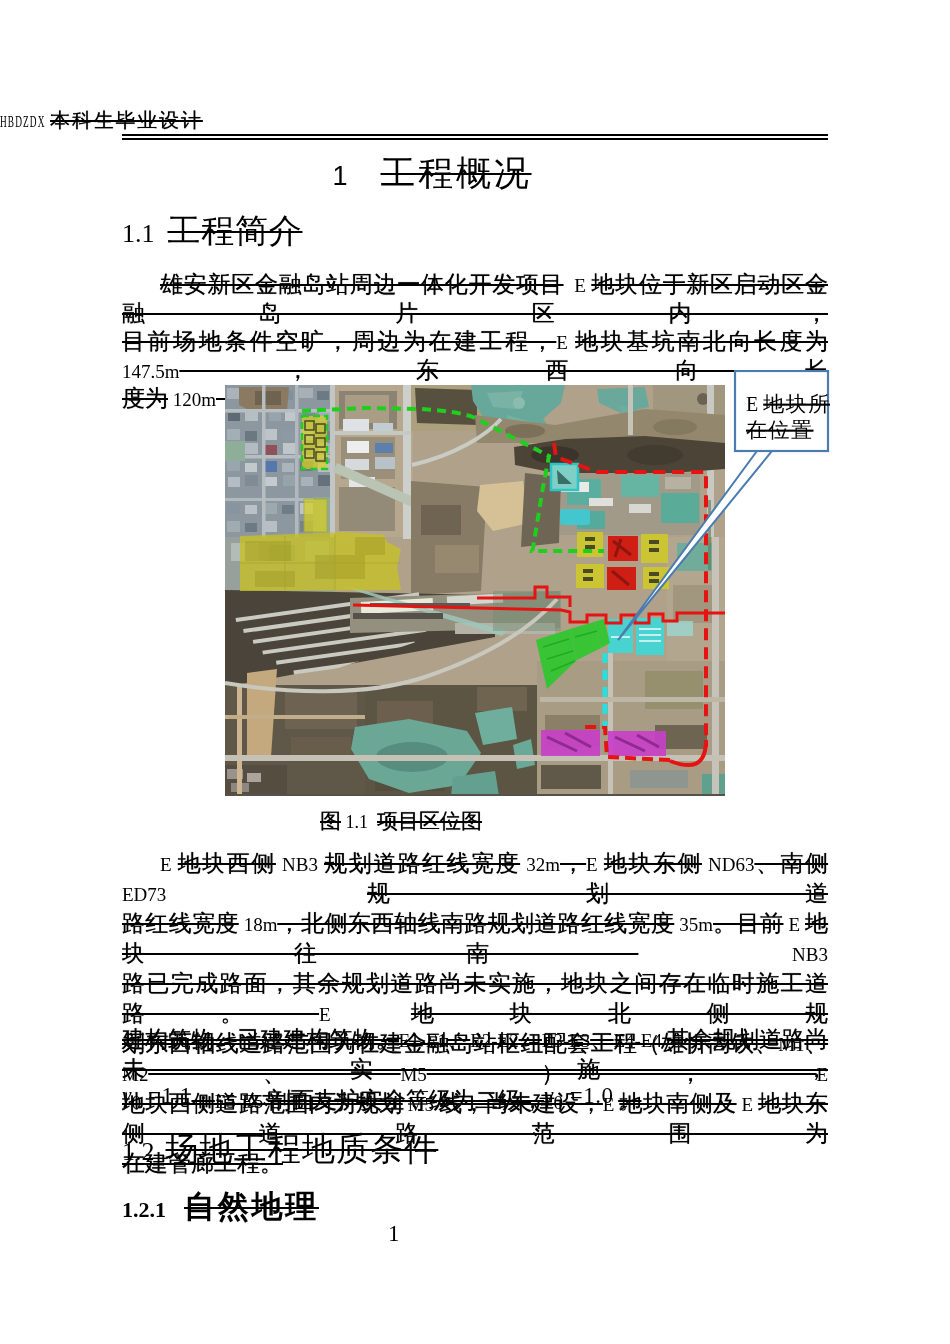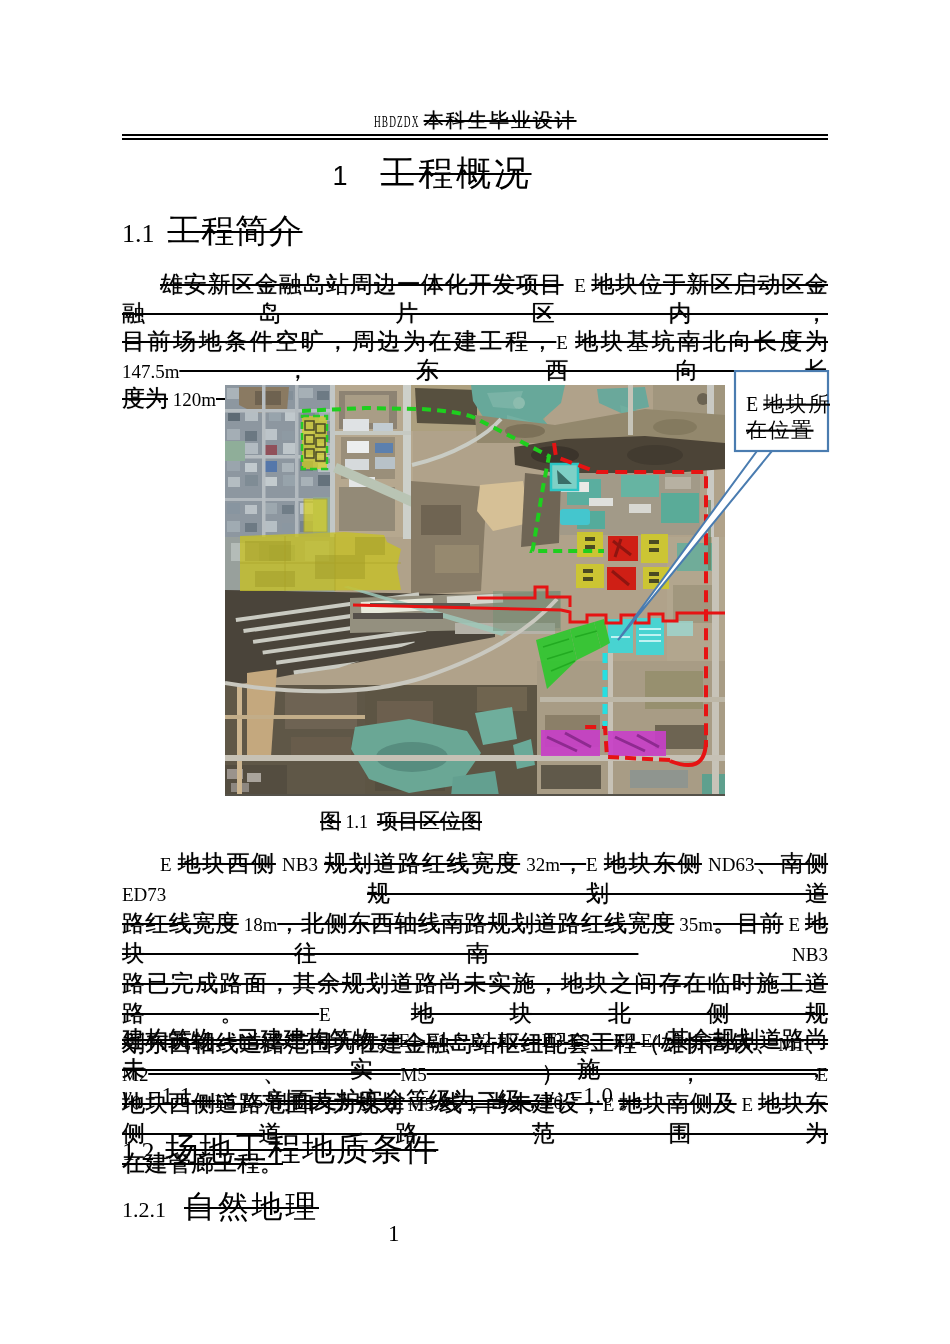--- a/index.html
+++ b/index.html
@@ -9,21 +9,21 @@
 .par{left:122px;width:706px;font-size:19px;line-height:29.8px}
 .j{text-align:justify;text-align-last:justify}
 .ind{text-indent:38px}
 .eq{font-size:23px;letter-spacing:0.5px;position:relative;top:-5px}
 .hcj{font-family:"Liberation Sans",sans-serif;line-height:1;text-decoration:line-through;text-decoration-thickness:2px}
 .hbx{display:inline-block;transform:scaleX(.55);transform-origin:left center;margin-right:-37px;letter-spacing:2px}
 </style>
 </head>
 <body>
 
-<div class="abs" style="top:110px;left:0;width:950px;text-align:center;font-size:17px;line-height:24px"><span class="hbx">HBDZDX</span> <span class="cj" style="font-size:20px;letter-spacing:1.8px">本科生毕业设计</span></div>
+<div class="abs" style="top:110px;left:0;width:950px;text-align:left;font-size:17px;line-height:24px"><span class="hbx">HBDZDX</span> <span class="cj" style="font-size:20px;letter-spacing:1.8px">本科生毕业设计</span></div>
 
 <div class="abs" style="top:134px;left:122px;width:706px;height:2px;background:#000"></div>
 
 <div class="abs" style="top:137.5px;left:122px;width:706px;height:2.5px;background:#000"></div>
 
 <div class="abs" style="top:155px;left:0;width:864px;text-align:center;line-height:34px"><span style="font-family:'Liberation Sans';font-size:27px">1</span><span style="display:inline-block;width:33px"></span><span class="hcj" style="font-size:35px;letter-spacing:2.75px">工程概况</span></div>
 
 <div class="abs" style="top:214px;left:122px;line-height:30px"><span style="font-size:26px">1.1</span><span style="display:inline-block;width:13px"></span><span class="hcj" style="font-size:33px;letter-spacing:0.75px">工程简介</span></div>
 
 <div class="abs par" style="top:272px;line-height:28.6px">
@@ -368,15 +368,15 @@
 <div><span class="cj">在建管廊工程。</span></div>
 </div>
 
 <div class="abs par" style="top:1025.5px;line-height:30px">
 <div class="j"><span class="cj">建构筑物、已建建构筑物。</span>E1-E1<span class="cj">、</span>E2-E2<span class="cj">、</span>E3-E3<span class="cj">、</span>E4-E4 <span class="cj">其余规划道路尚未实施，</span></div>
 <div><span class="eq"><i>γ</i><sub>0</sub> =1.1</span><span class="cj">；</span>E5-E5 <span class="cj">剖面支护安全等级为二级，</span><span class="eq"><i>γ</i><sub>0</sub> =1.0</span> <span class="cj">。</span></div>
 </div>
 
 <div class="abs" style="top:1132px;left:122px;line-height:32px"><span style="font-size:26px">1.2</span><span style="display:inline-block;width:11px"></span><span class="hcj" style="font-size:33px;letter-spacing:1.1px">场地工程地质条件</span></div>
 
-<div class="abs" style="top:1190.5px;left:122px;line-height:30px;font-weight:normal"><span style="font-size:22px">1.2.1</span><span style="display:inline-block;width:18px"></span><span class="hcj" style="font-size:31px;letter-spacing:2.75px">自然地理</span></div>
+<div class="abs" style="top:1190.5px;left:122px;line-height:30px;font-weight:bold"><span style="font-size:22px">1.2.1</span><span style="display:inline-block;width:18px"></span><span class="hcj" style="font-size:31px;letter-spacing:2.75px">自然地理</span></div>
 
 <div class="abs" style="top:1221px;left:388px;font-size:23px">1</div>
 
 </body></html>

